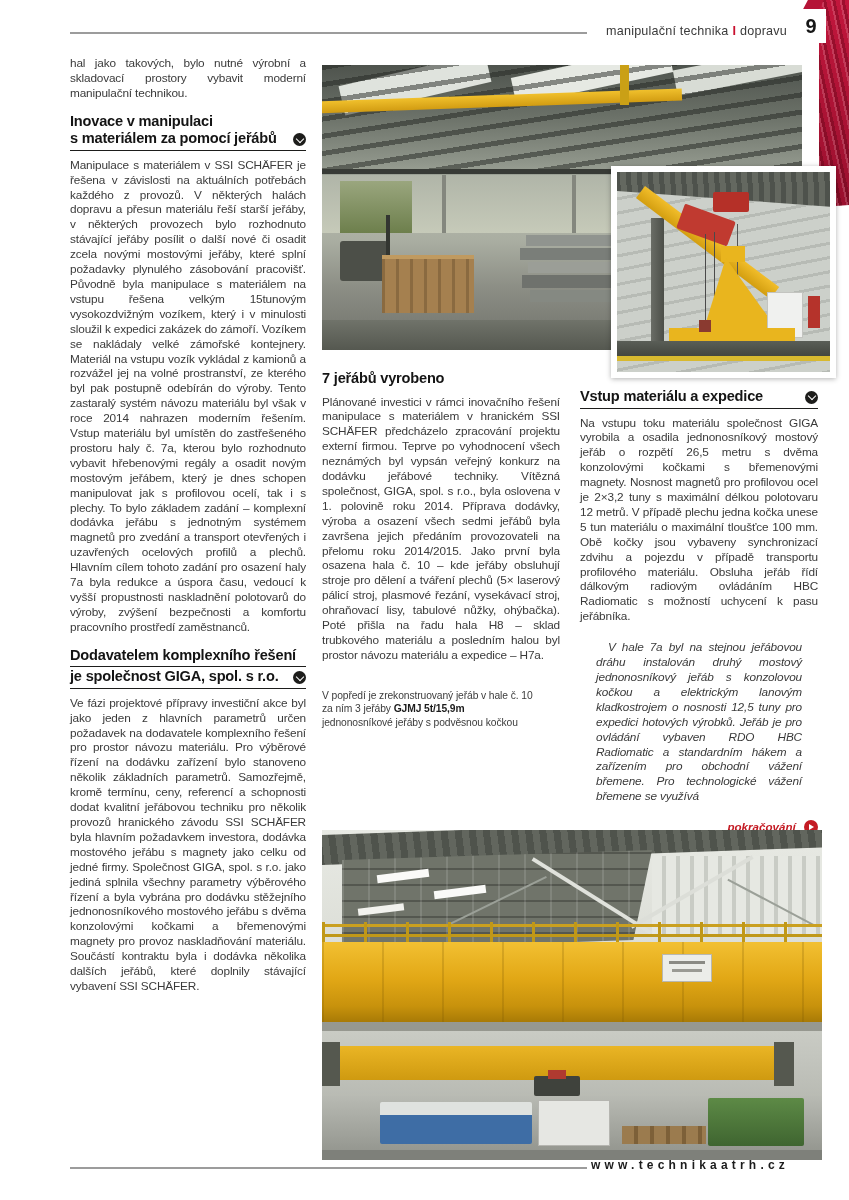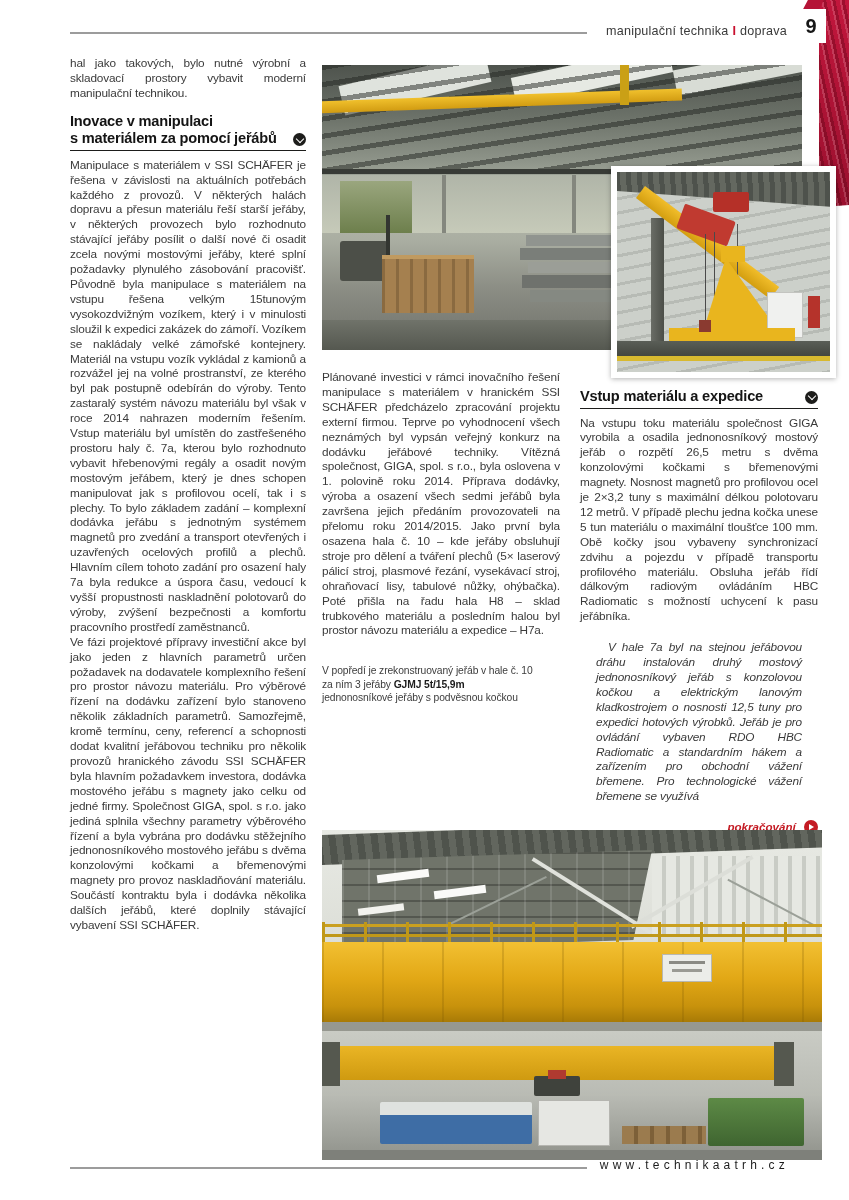--- a/index.html
+++ b/index.html
@@ -23,28 +23,28 @@
   .pagenum{position:absolute;left:796px;top:9px;width:30px;height:34px;background:#ffffff;z-index:3;
            display:flex;align-items:center;justify-content:center;font-weight:bold;font-size:20px;color:#161616;}
   .redstrip{position:absolute;left:819px;top:0;width:30px;height:207px;z-index:1;
             background:linear-gradient(180deg,#c2163c,#a01030 55%,#b01434);
             background-image:repeating-linear-gradient(78deg,rgba(255,255,255,0.16) 0 2px,rgba(60,0,10,0.28) 2px 5px,rgba(0,0,0,0) 5px 9px),linear-gradient(180deg,#c2163c,#99102e);
             clip-path:polygon(0 0,100% 0,100% 99%,8% 100%,0 97%);}
   .redstrip-tip{position:absolute;left:805px;top:0;width:16px;height:11px;background:#b51336;transform:skewX(-28deg);z-index:1;}
   .continuation{margin-top:6px;text-align:right;font-size:11.6px;font-style:italic;font-weight:bold;color:#c41b24;}
   .play-icon{display:inline-block;width:14px;height:14px;border-radius:50%;background:#c41b24;position:relative;vertical-align:-3px;margin-left:5px;}
   .play-tri{position:absolute;left:5.2px;top:3.6px;width:0;height:0;border-left:5px solid #fff;border-top:3.5px solid transparent;border-bottom:3.5px solid transparent;}
-  .ftr-text{position:absolute;right:60px;top:1158px;font-size:12px;font-weight:normal;letter-spacing:4.2px;color:#1c1c1c;text-align:right;}
+  .ftr-text{position:absolute;right:60px;top:1158px;font-size:12px;font-weight:bold;letter-spacing:4.2px;color:#1c1c1c;text-align:right;}
 </style>
 </head>
 <body>
 
 <div class="rule" style="left:70px;top:32px;width:517px;"></div>
 <div class="hdr-text" style="right:62px;top:24px;">
-  <span>manipulační technika</span><span class="sep">I</span><span>doprava</span>
+  <span>manipulační technika</span><span class="sep">I</span><span>dopravu</span>
 </div>
 <div class="redstrip"></div>
 <div class="redstrip-tip"></div>
 <div class="pagenum">9</div>
 
 <div class="photo" style="left:322px;top:65px;width:480px;height:285px;z-index:1;
             background:linear-gradient(180deg,#4e534d 0%,#6b7168 18%,#8f958a 34%,#b7bcae 48%,#a9ada1 62%,#8c8e85 78%,#6e7069 100%);">
   <div class="abs" style="left:18px;top:4px;width:150px;height:30px;background:#dfe3dd;transform:rotate(-13deg);"></div>
   <div class="abs" style="left:190px;top:-4px;width:160px;height:28px;background:#e6e9e3;transform:rotate(-12deg);"></div>
   <div class="abs" style="left:352px;top:-8px;width:140px;height:26px;background:#d8dcd5;transform:rotate(-11deg);"></div>
@@ -133,26 +133,36 @@
     <div class="hline">Inovace v manipulaci</div>
     <div class="hline underlined">
       <span>s materiálem za pomocí jeřábů</span>
       <span class="hicon">
           <span class="chev"></span>
         </span>
     </div>
   </div>
   <p class="body-text" style="margin:0;">Manipulace s materiálem v SSI SCHÄFER je řešena v závislosti na aktuálních potřebách každého z provozů. V některých halách dopravu a přesun materiálu řeší starší jeřáby, v některých provozech bylo rozhodnuto stávající jeřáby posílit o další nové či osadit zcela novými mostovými jeřáby, které splní požadavky plynulého zásobování pracovišť. Původně byla manipulace s materiálem na vstupu řešena velkým 15tunovým vysokozdvižným vozíkem, který i v minulosti sloužil k expedici zakázek do zámoří. Vozíkem se nakládaly velké zámořské kontejnery. Materiál na vstupu vozík vykládal z kamionů a rozvážel jej na volné prostranství, ze kterého byl pak postupně odebírán do výroby. Tento zastaralý systém návozu materiálu byl však v roce 2014 nahrazen moderním řešením. Vstup materiálu byl umístěn do zastřešeného prostoru haly č. 7a, kterou bylo rozhodnuto vybavit hřebenovými regály a osadit novým mostovým jeřábem, který je dnes schopen manipulovat jak s profilovou ocelí, tak i s plechy. To bylo základem zadání – komplexní dodávka jeřábu s jednotným systémem magnetů pro zvedání a transport otevřených i uzavřených ocelových profilů a plechů. Hlavním cílem tohoto zadání pro osazení haly 7a byla redukce a úspora času, vedoucí k vyšší propustnosti naskladnění polotovarů do výroby, zvýšení bezpečnosti a komfortu pracovního prostředí zaměstnanců.</p>
 
+  <div class="heading-block">
+    <div class="hline underlined">Dodavatelem komplexního řešení</div>
+    <div class="hline underlined">
+      <span>je společnost GIGA, spol. s r.o.</span>
+      <span class="hicon">
+          <span class="chev"></span>
+        </span>
+    </div>
+  </div>
   <p class="body-text" style="margin:0;">Ve fázi projektové přípravy investiční akce byl jako jeden z hlavních parametrů určen požadavek na dodavatele komplexního řešení pro prostor návozu materiálu. Pro výběrové řízení na dodávku zařízení bylo stanoveno několik základních parametrů. Samozřejmě, kromě termínu, ceny, referencí a schopnosti dodat kvalitní jeřábovou techniku pro několik provozů hranického závodu SSI SCHÄFER byla hlavním požadavkem investora, dodávka mostového jeřábu s magnety jako celku od jedné firmy. Společnost GIGA, spol. s r.o. jako jediná splnila všechny parametry výběrového řízení a byla vybrána pro dodávku stěžejního jednonosníkového mostového jeřábu s dvěma konzolovými kočkami a břemenovými magnety pro provoz naskladňování materiálu. Součástí kontraktu byla i dodávka několika dalších jeřábů, které doplnily stávající vybavení SSI SCHÄFER.</p>
 </div>
 
 <div class="col" style="left:322px;top:354px;width:238px;">
 
   <div class="heading-block" style="margin-top:16px;">
+    <div class="hline">7 jeřábů vyrobeno</div>
   </div>
   <p class="body-text" style="margin:0;">Plánované investici v rámci inovačního řešení manipulace s materiálem v hranickém SSI SCHÄFER předcházelo zpracování projektu externí firmou. Teprve po vyhodnocení všech neznámých byl vypsán veřejný konkurz na dodávku jeřábové techniky. Vítězná společnost, GIGA, spol. s r.o., byla oslovena v 1. polovině roku 2014. Příprava dodávky, výroba a osazení všech sedmi jeřábů byla završena jejich předáním provozovateli na přelomu roku 2014/2015. Jako první byla osazena hala č. 10 – kde jeřáby obsluhují stroje pro dělení a tváření plechů (5× laserový pálicí stroj, plasmové řezání, vysekávací stroj, ohraňovací lisy, tabulové nůžky, ohýbačka). Poté přišla na řadu hala H8 – sklad trubkového materiálu a posledním halou byl prostor návozu materiálu a expedice – H7a.</p>
 
   <div class="caption" style="margin-top:26px;">
     <div>V popředí je zrekonstruovaný jeřáb v hale č. 10</div>
     <div><span>za ním 3 jeřáby </span><b>GJMJ 5t/15,9m</b></div>
     <div>jednonosníkové jeřáby s podvěsnou kočkou</div>
   </div>
 </div>
 

